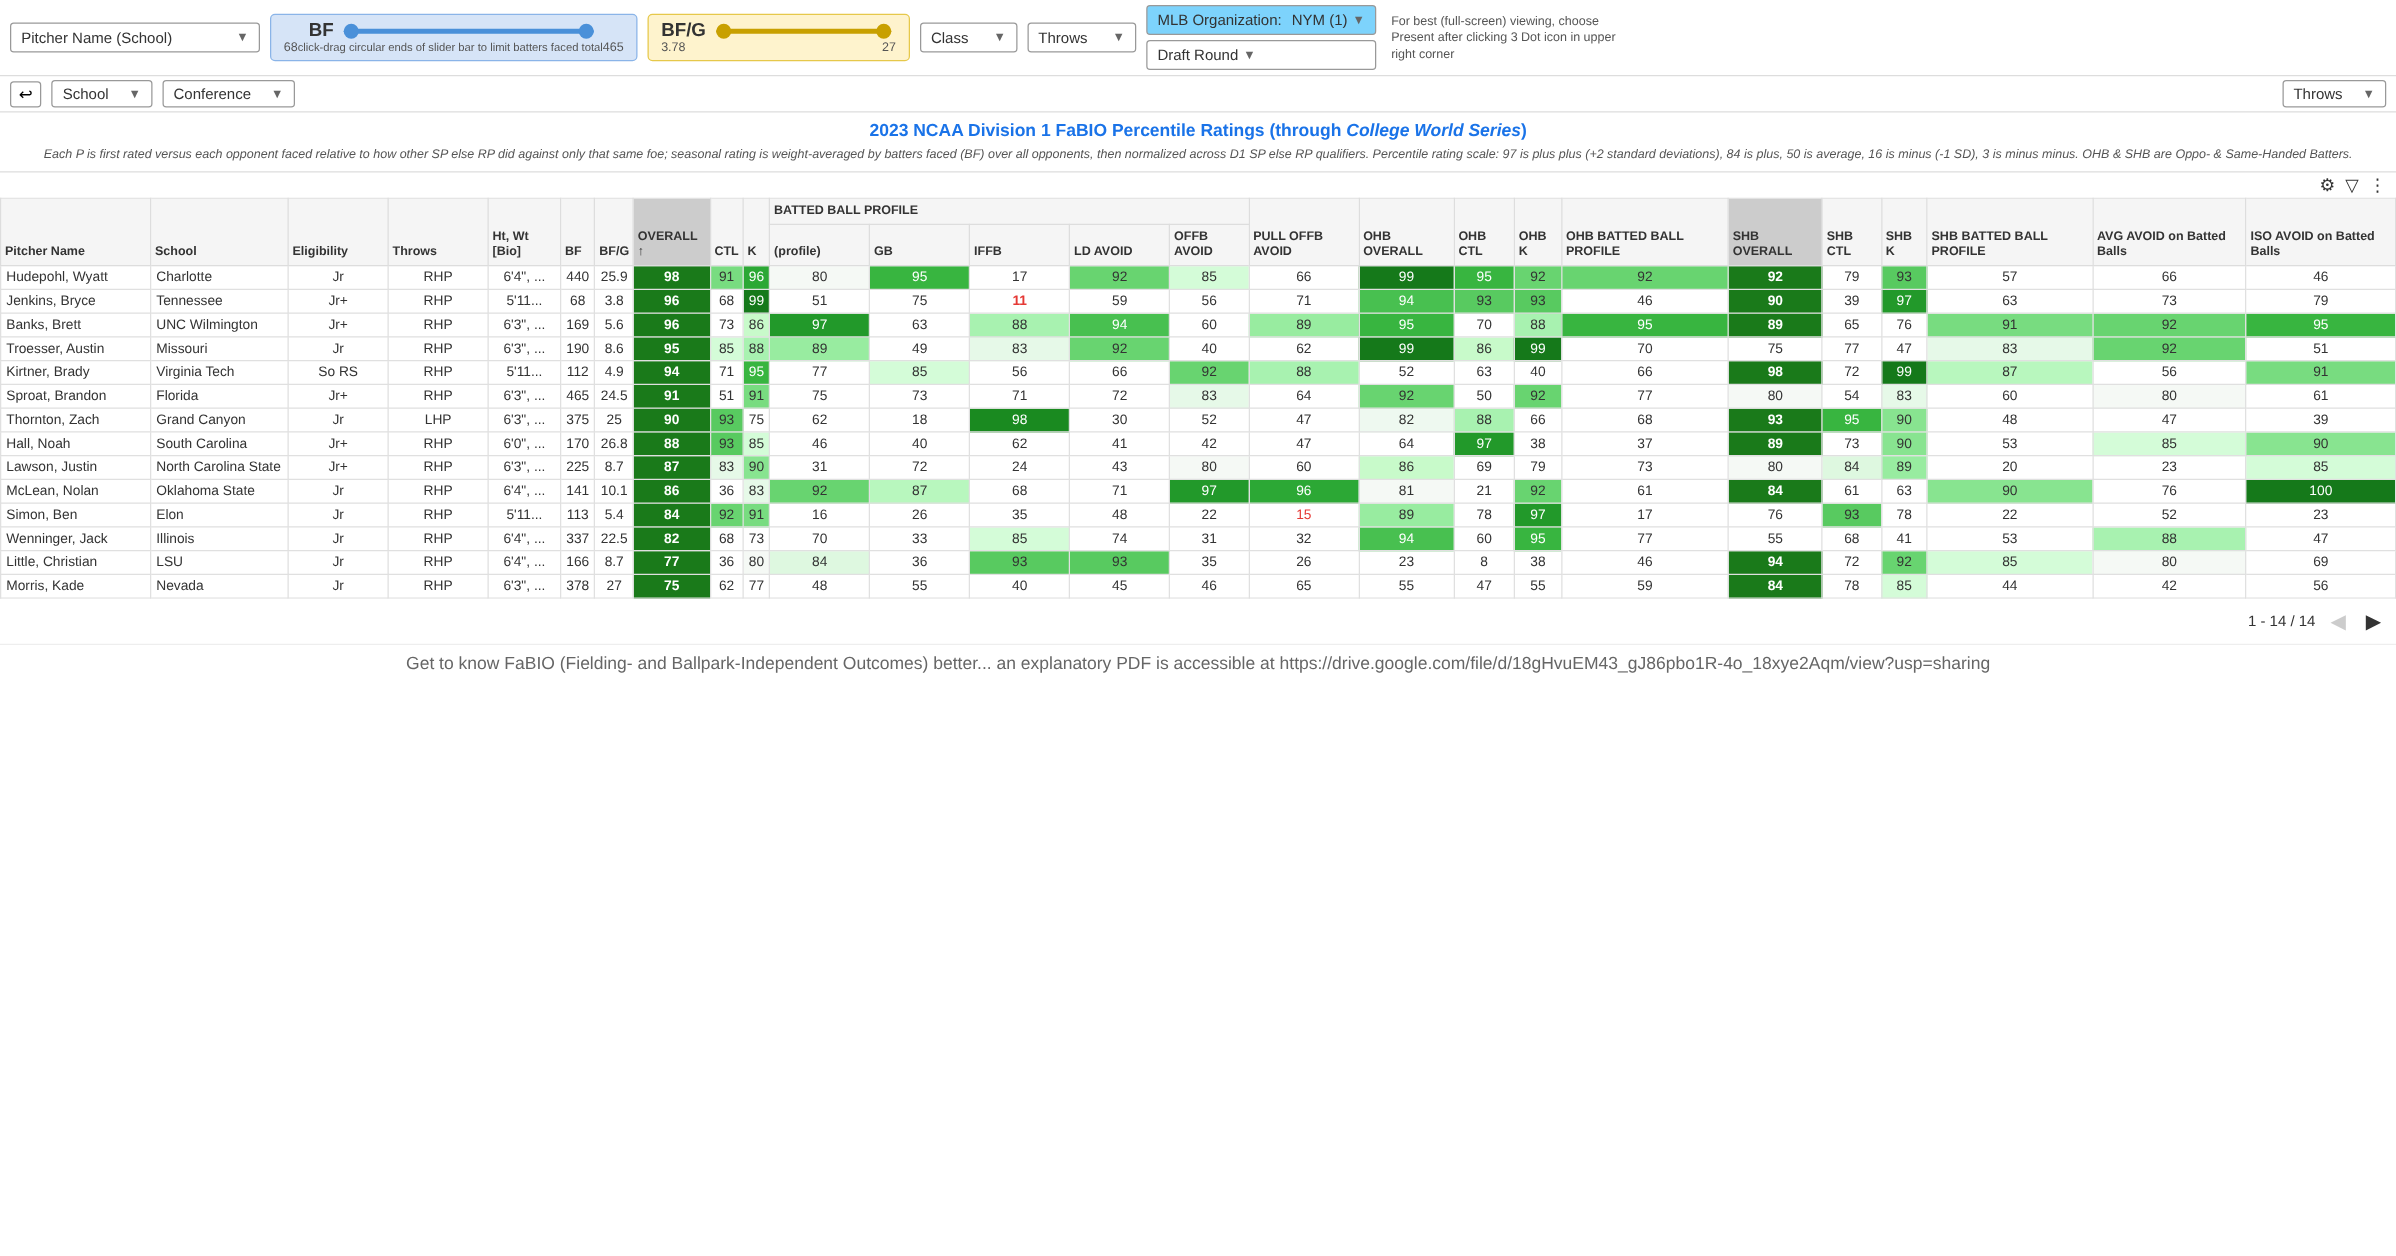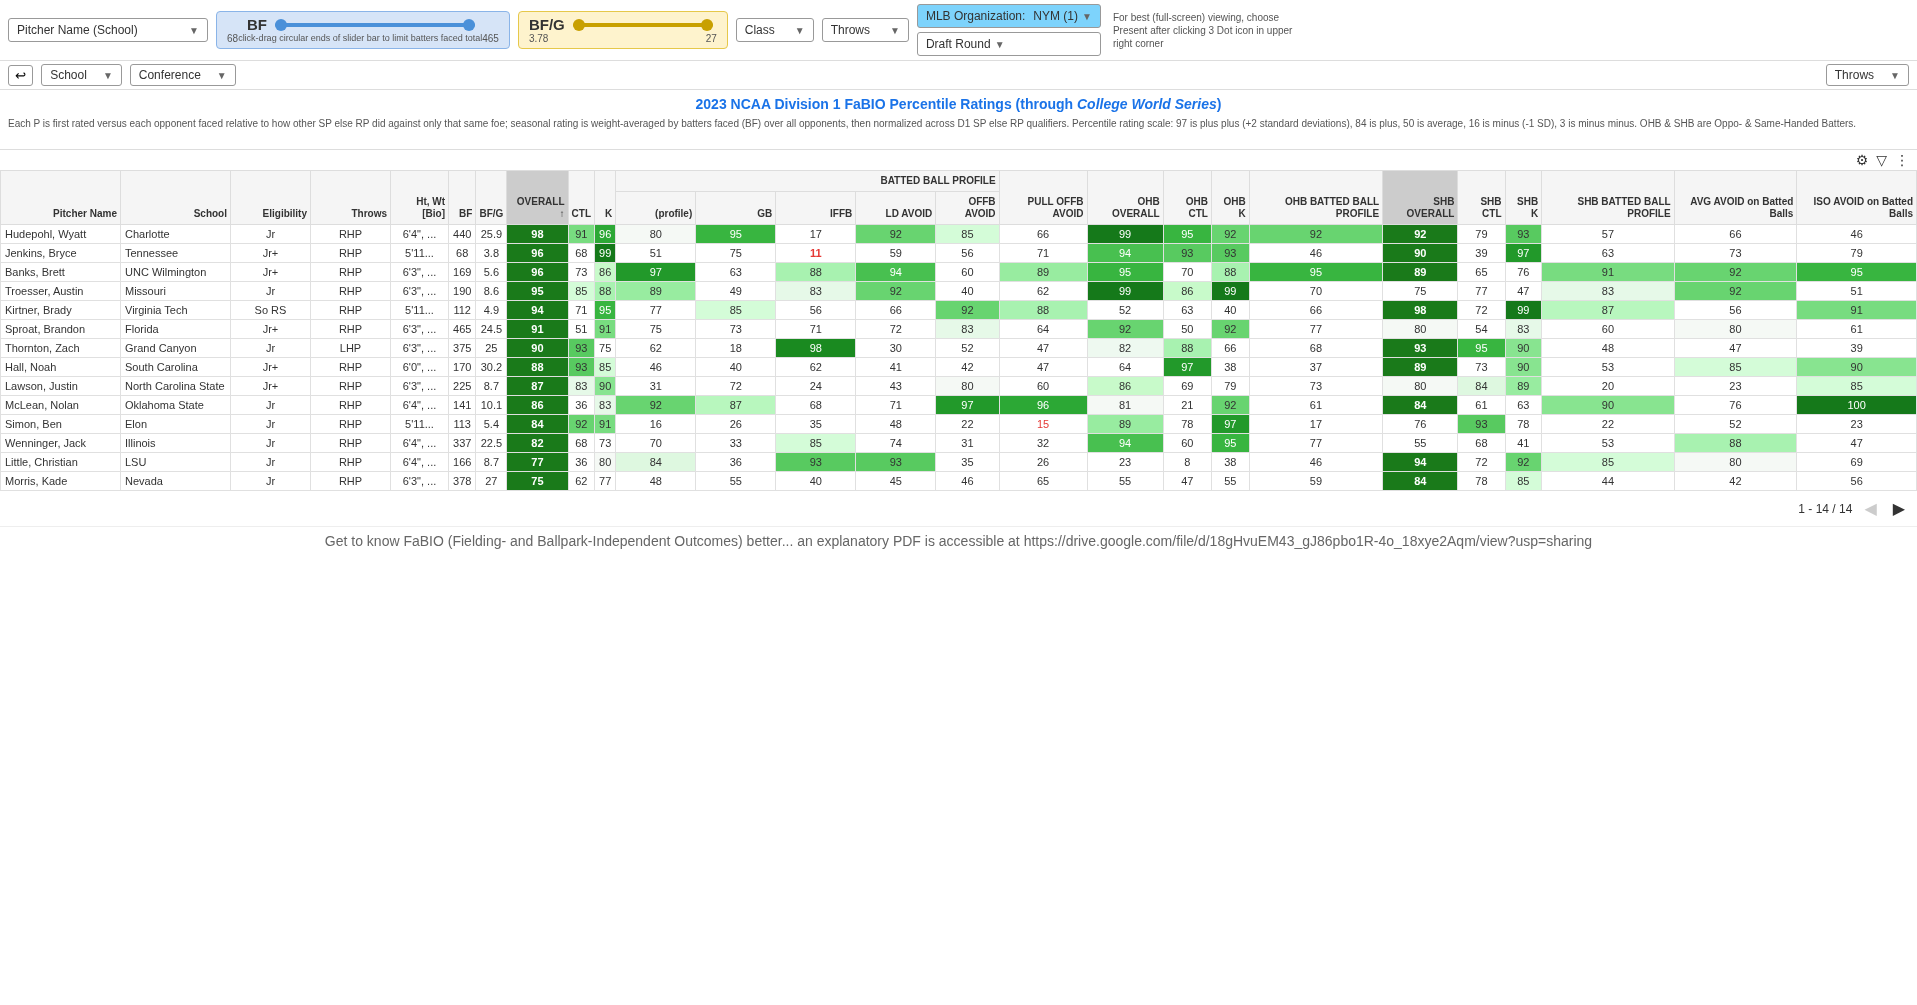--- a/index.html
+++ b/index.html
@@ -132,22 +132,24 @@
       font-size: 14px;
       font-weight: bold;
       color: #333;
     }
     .title-row span { color: #1a73e8; }
     
     
     .description {
       font-size: 10px;
       color: #555;
-      padding: 0 8px 20px;
+      padding: 0 8px 8px;
+      text-align: center;
       border-bottom: 1px solid #ddd;
+      font-style: italic;
     }
     
     
     .toolbar-row {
       display: flex;
       justify-content: flex-end;
       padding: 2px 8px;
       gap: 8px;
       align-items: center;
     }
@@ -156,21 +158,21 @@
     .table-wrap { overflow-x: auto; }
     table {
       width: 100%;
       border-collapse: collapse;
       font-size: 11px;
     }
     thead tr th {
       background: #f5f5f5;
       border: 1px solid #ddd;
       padding: 4px 3px;
-      text-align: right;
+      text-align: left;
       font-size: 10px;
       font-weight: bold;
       vertical-align: bottom;
       line-height: 1.2;
       cursor: pointer;
     }
     thead tr th:first-child, thead tr th:nth-child(2), thead tr th:nth-child(3), thead tr th:nth-child(4) {
       min-width: 80px;
     }
     tbody tr td {
@@ -567,21 +569,21 @@
           <td>47</td>
           <td>39</td>
         </tr>
         <tr>
           <td class="name-cell">Hall, Noah</td>
           <td class="school-cell">South Carolina</td>
           <td>Jr+</td>
           <td>RHP</td>
           <td>6'0", ...</td>
           <td>170</td>
-          <td>30.2</td>
+          <td>26.8</td>
           <td class="overall-highlight">88</td>
           <td class="g93">93</td>
           <td class="g85">85</td>
           <td>46</td>
           <td>40</td>
           <td>62</td>
           <td>41</td>
           <td>42</td>
           <td>47</td>
           <td>64</td>

